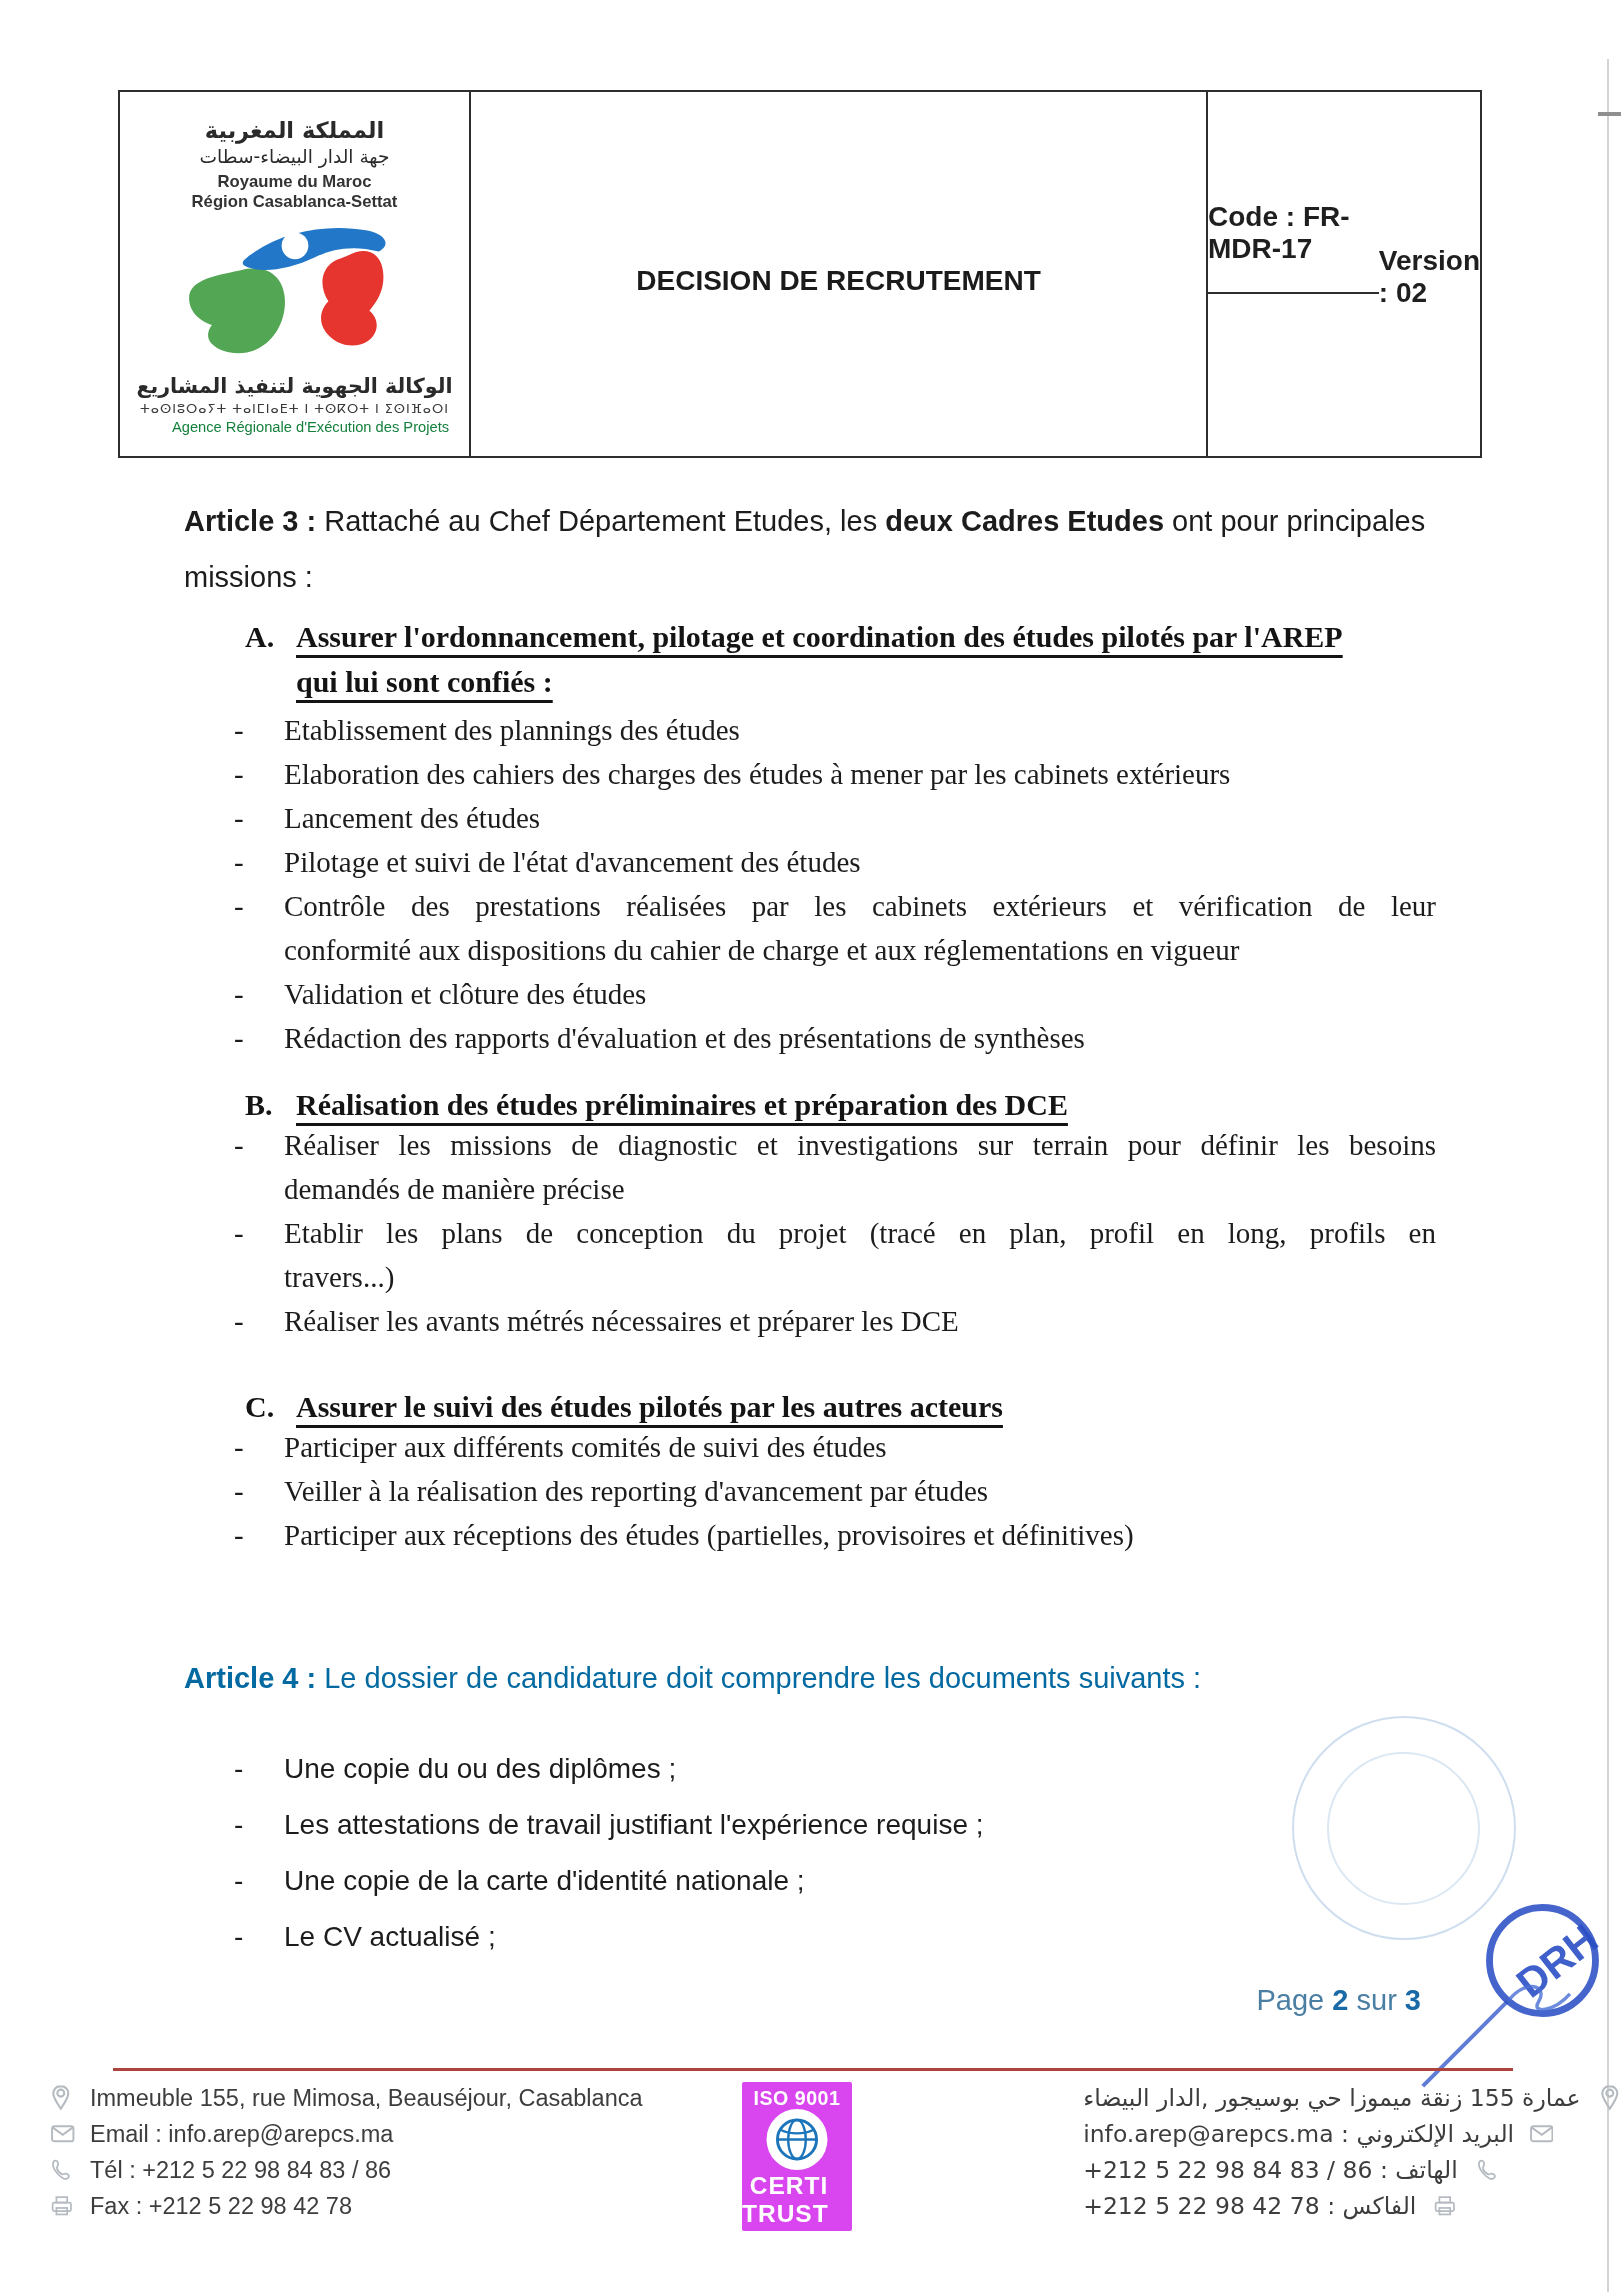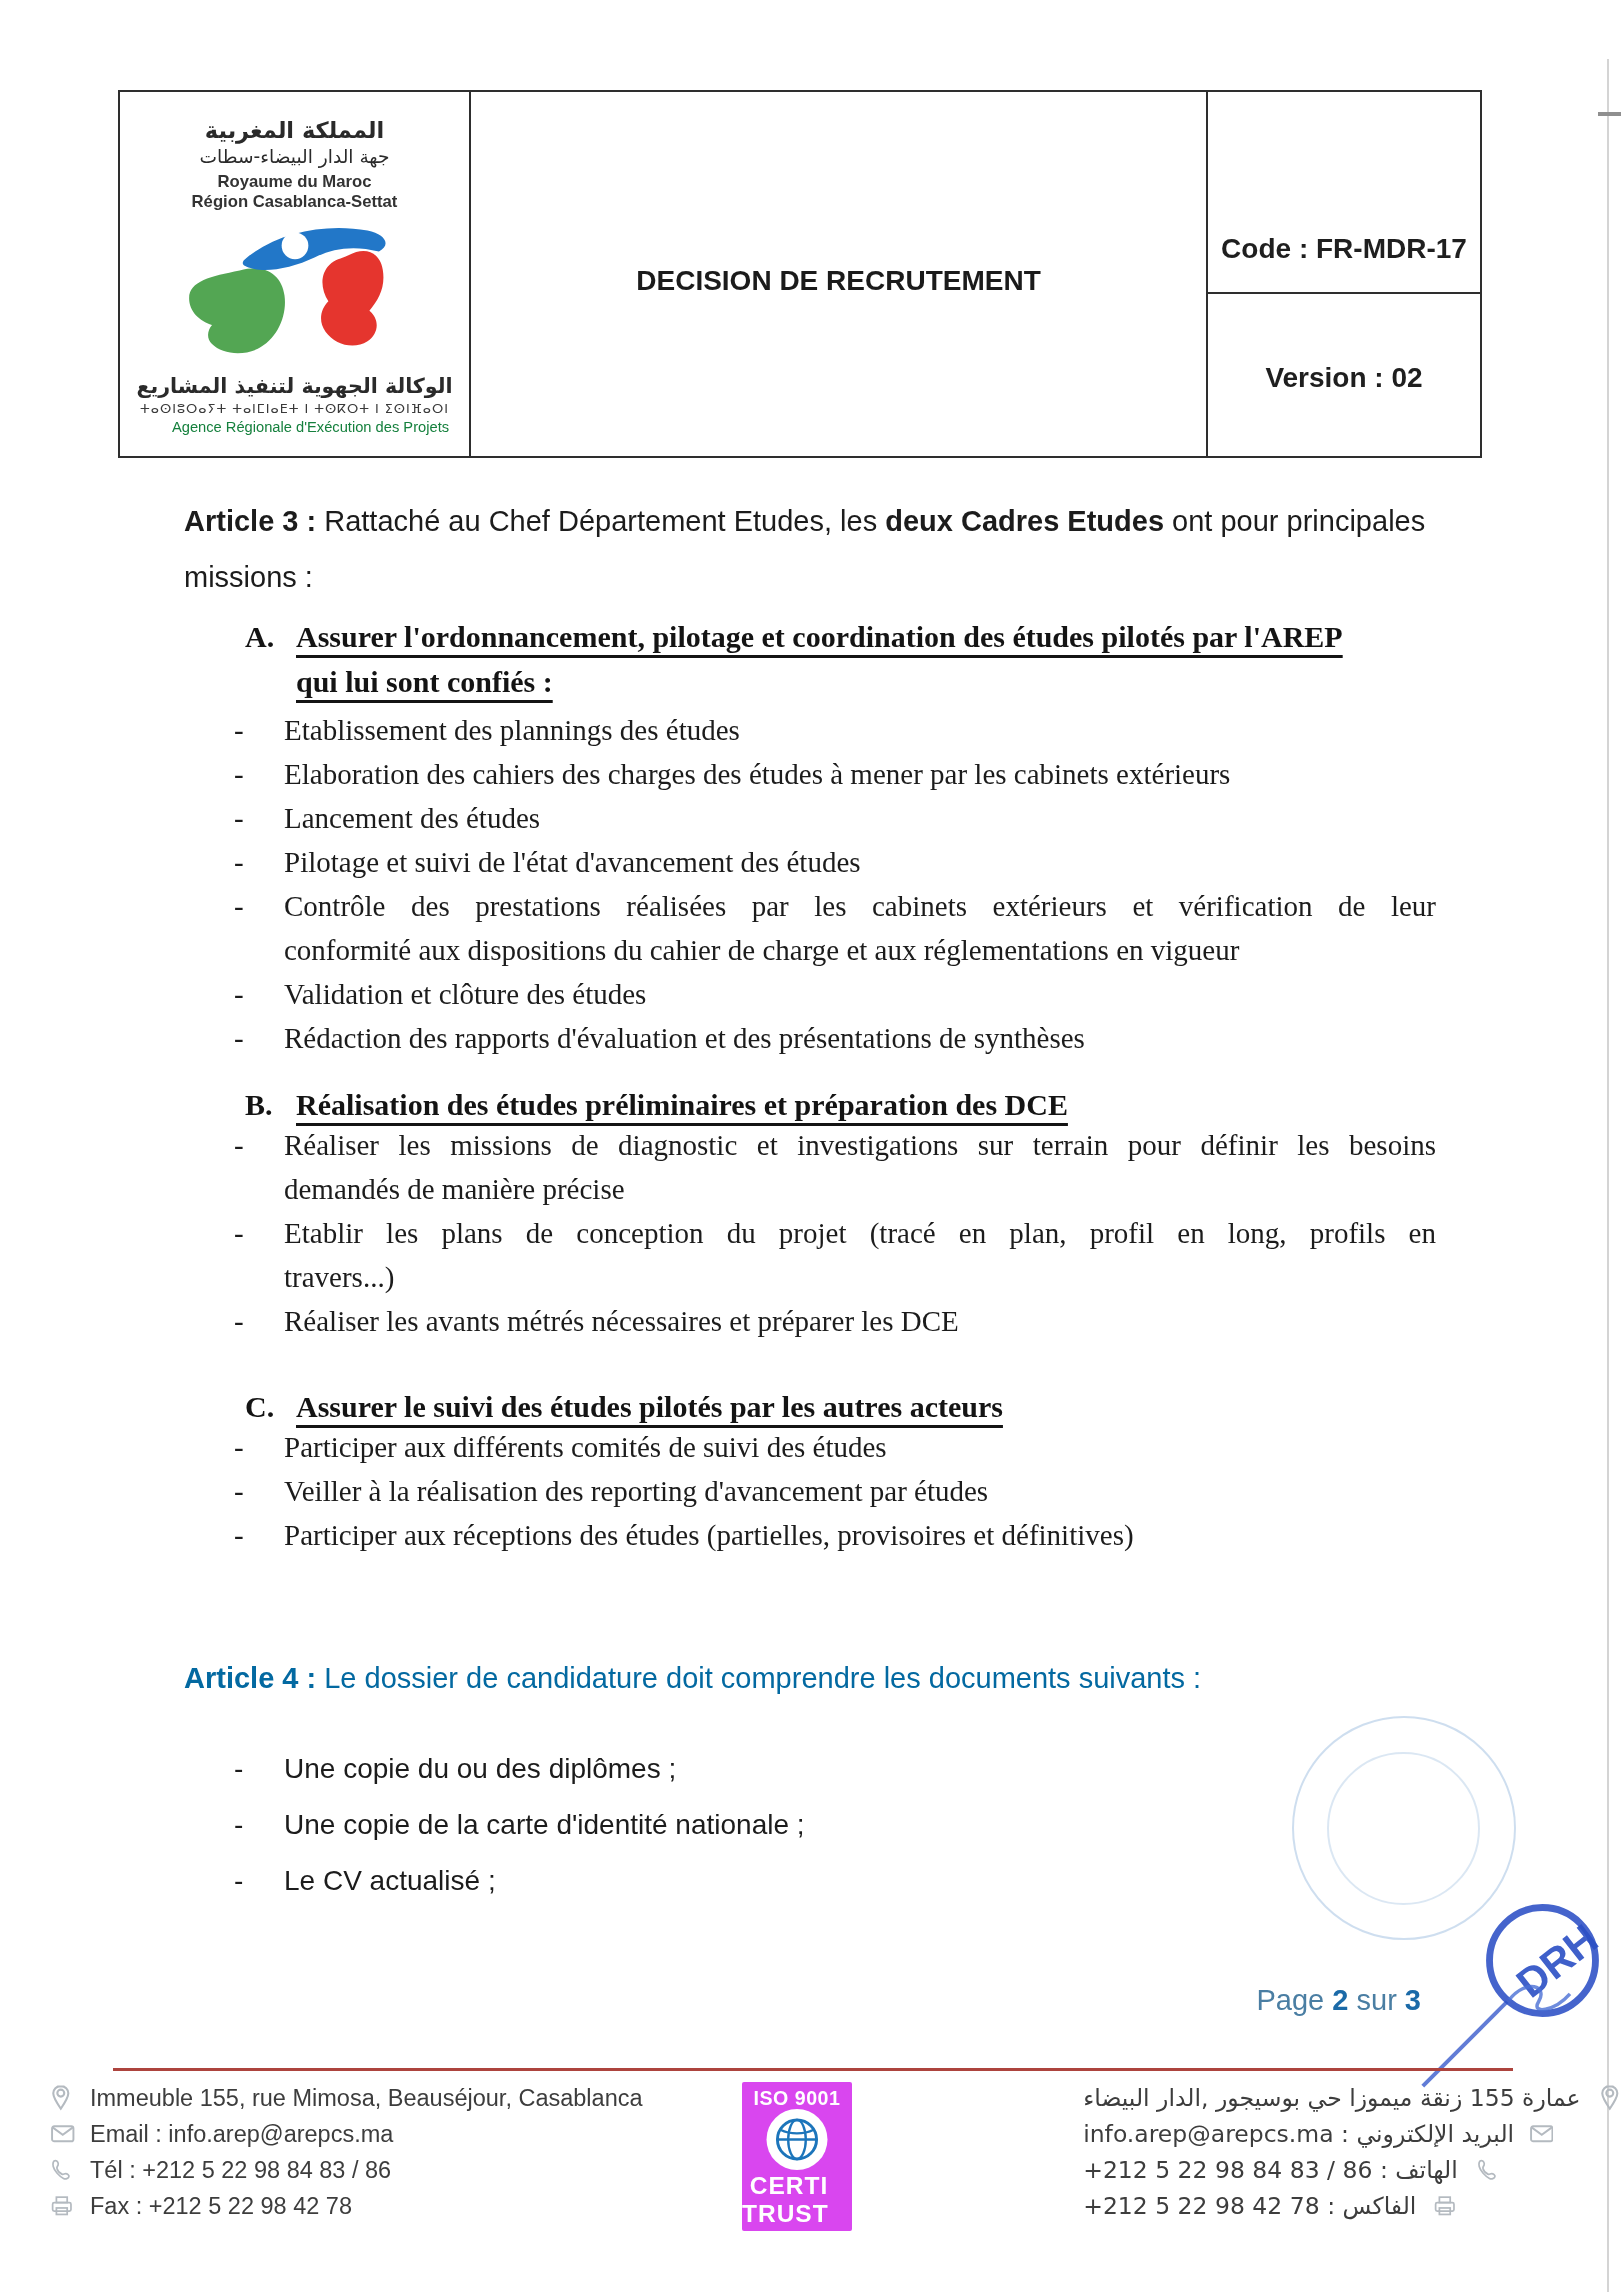--- a/index.html
+++ b/index.html
@@ -18,21 +18,21 @@
   
   .hdr-table {
     position:absolute; left:118px; top:90px; width:1364px; height:368px;
     border:2.9px solid #2e2e2e; box-sizing:border-box; display:flex; background:#fff;
   }
   .cell-logo { width:351px; border-right:2.9px solid #2e2e2e; box-sizing:border-box;
     display:flex; flex-direction:column; align-items:center; padding-top:23.5px; }
   .cell-title { flex:1; border-right:2.9px solid #2e2e2e; box-sizing:border-box;
     display:flex; align-items:center; justify-content:center; padding-top:13.7px; }
   .title-text { font-size:28px; font-weight:bold; color:#1b1b1b; }
-  .hdr-col3 { width:272px; display:flex; flex-direction:column; }
+  .hdr-col3 { width:272px; display:flex; flex-direction:row; }
   .cell-code { height:202px; border-bottom:2.9px solid #2e2e2e; box-sizing:border-box;
     display:flex; align-items:flex-end; justify-content:center; padding-bottom:27.4px;
     font-size:28px; font-weight:bold; }
   .cell-version { flex:1; display:flex; align-items:center; justify-content:center;
     padding-top:5.9px; font-size:28px; font-weight:bold; }
 
   .org-ar1 { font-size:22.5px; font-weight:bold; line-height:29px; color:#2a2a2a; }
   .org-ar2 { font-size:18.6px; line-height:23.5px; color:#2a2a2a; }
   .org-fr1 { font-size:16.7px; font-weight:bold; line-height:20.6px; margin-top:3.9px; color:#333; }
   .org-fr2 { font-size:16.7px; font-weight:bold; line-height:20.6px; color:#333; }
@@ -209,20 +209,23 @@
   </ul>
 
   <div class="article4">
     <span class="b">Article 4 :</span><span> Le dossier de candidature doit comprendre les documents suivants :</span>
   </div>
   <ul class="list-4">
     <li>
         <div>Une copie du ou des diplômes ;</div>
       </li>
     <li>
+        <div>Les attestations de travail justifiant l'expérience requise ;</div>
+      </li>
+    <li>
         <div>Une copie de la carte d'identité nationale ;</div>
       </li>
     <li>
         <div>Le CV actualisé ;</div>
       </li>
   </ul>
 
   <div class="wm-outer"></div>
   <div class="wm-inner"></div>
 

